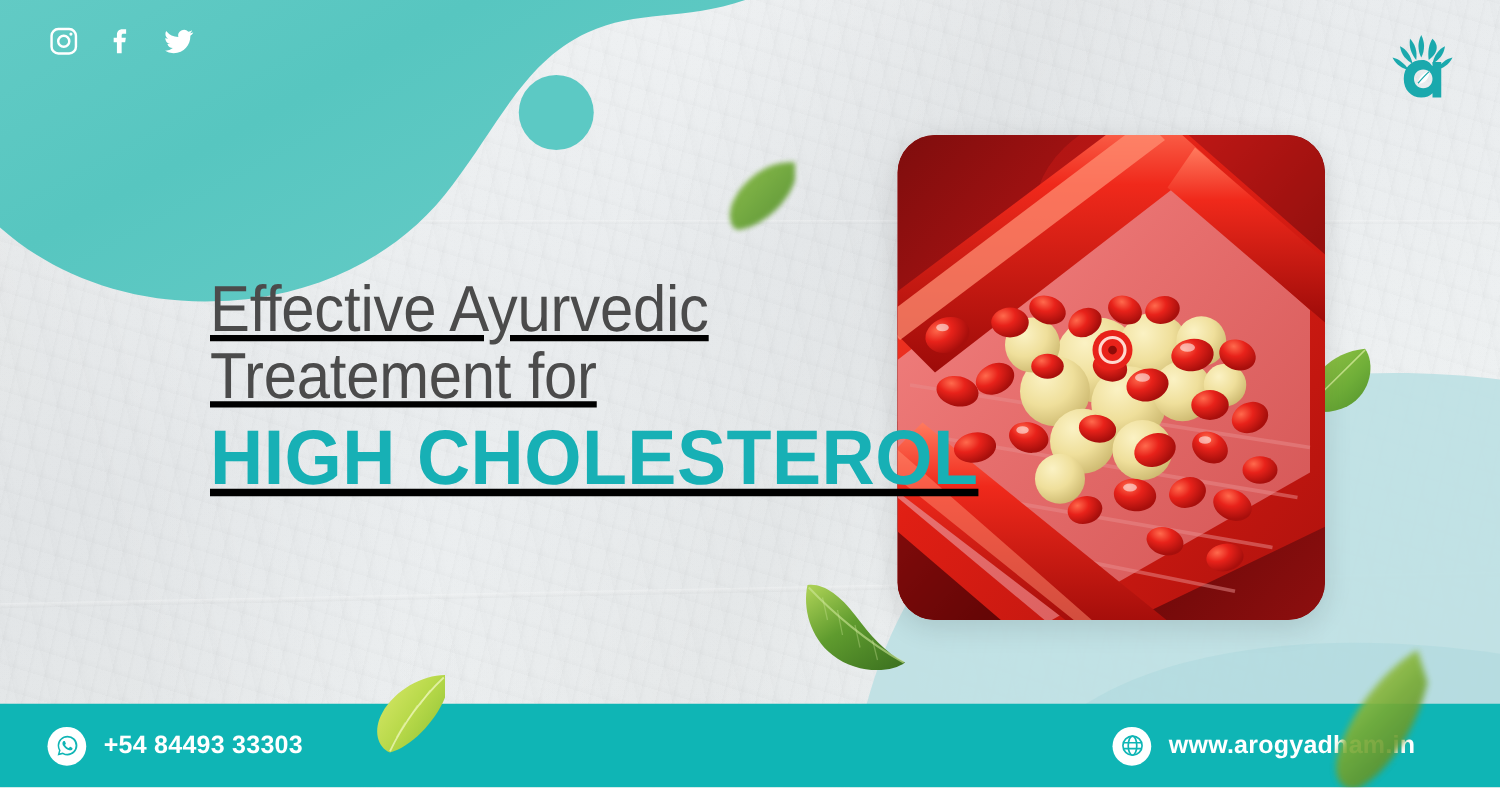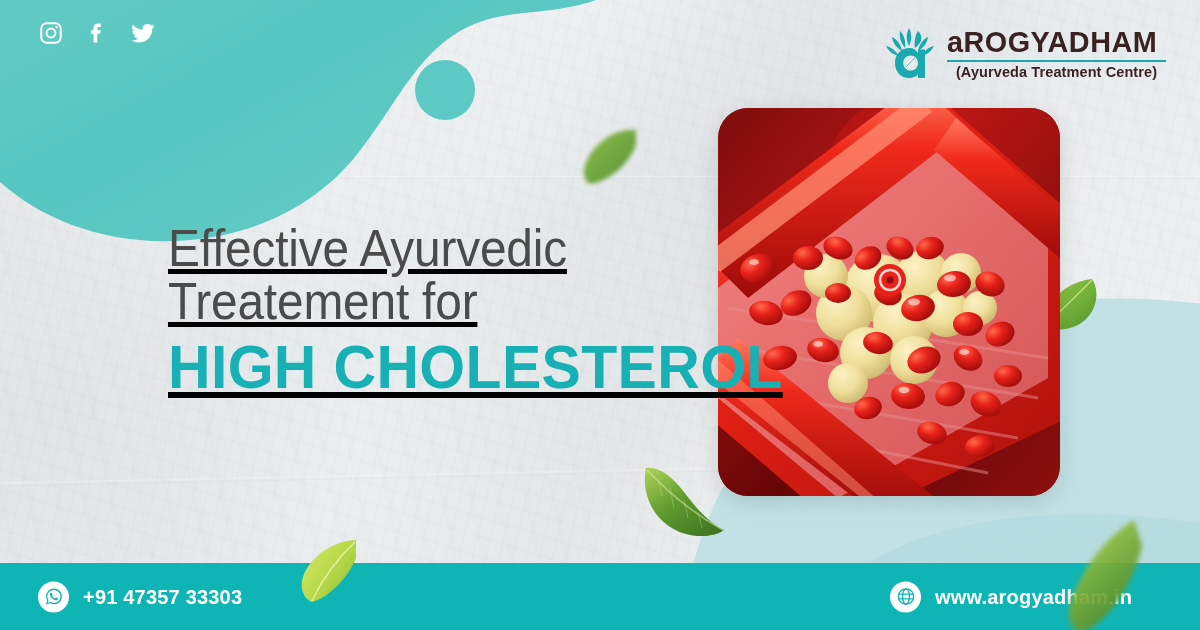--- a/index.html
+++ b/index.html
@@ -212,25 +212,20 @@
         <path d="M10 17 C11 24 15 28 20 31 C19 25 15 19 10 17 Z"></path>
         <path d="M46 17 C41 19 37 25 36 31 C41 28 45 24 46 17 Z"></path>
         <path d="M4 26 C7 32 12 35 17 36 C14 31 9 27 4 26 Z"></path>
         <path d="M52 26 C47 27 42 31 39 36 C44 35 49 32 52 26 Z"></path>
       </g>
       <path d="M28 28 C19 28 13 34 13 43 C13 52 19 58 27 58 C31 58 34 56.5 36 54.5 L36 58 L43 58 L43 29.5 L36 29.5 L36 33
                C34 30 31.5 28 28 28 Z M28.6 35.5 C33 35.5 36 38.7 36 43 C36 47.4 33 50.6 28.6 50.6 C24.3 50.6 21.2 47.4 21.2 43 C21.2 38.7 24.3 35.5 28.6 35.5 Z" fill="#1aa9ad"></path>
       <path d="M24 47 C25 41 29.5 37.5 33.5 37 C33.5 43 29.5 47.5 24 47 Z" fill="#ffffff" opacity=".95"></path>
       <path d="M24.4 46.6 C27 43.6 30.3 40 33.3 37.3" stroke="#1aa9ad" stroke-width="1" fill="none"></path>
     </svg>
-    <div class="logo-txt">
-      <div class="logo-name">aROGYADHAM</div>
-      <div class="logo-rule"></div>
-      <div class="logo-sub">(Ayurveda Treatment Centre)</div>
-    </div>
   </div>
 
   <div class="headline">
     <div class="hl-line">Effective Ayurvedic</div>
     <div class="hl-line">Treatement for</div>
     <div class="hl-accent">HIGH CHOLESTEROL</div>
   </div>
 
   <div class="hero-card">
     <svg viewBox="0 0 342 388" preserveAspectRatio="xMidYMid slice">
@@ -371,21 +366,21 @@
     </g>
   </svg>
 
   <div class="footer">
     <div class="f-item f-phone">
       <span class="f-circle">
         <svg width="20" height="20" viewBox="0 0 24 24">
           <path fill="#0fb5b5" d="M12.02 2.5c-5.23 0-9.48 4.25-9.48 9.48 0 1.67.44 3.3 1.27 4.73L2.5 21.5l4.93-1.28a9.44 9.44 0 0 0 4.59 1.18h.01c5.22 0 9.47-4.25 9.47-9.48 0-2.53-.99-4.91-2.78-6.7a9.4 9.4 0 0 0-6.7-2.72zm0 17.36c-1.45 0-2.87-.39-4.11-1.13l-.3-.18-3.05.8.82-2.97-.19-.3a7.85 7.85 0 0 1-1.2-4.19 7.88 7.88 0 1 1 8.03 7.97zm4.33-5.9c-.24-.12-1.4-.69-1.62-.77-.22-.08-.38-.12-.54.12s-.62.77-.76.93c-.14.16-.28.18-.52.06-.24-.12-1-.37-1.9-1.18-.7-.63-1.18-1.4-1.32-1.64-.14-.24-.02-.37.1-.49.11-.11.24-.28.36-.42.12-.14.16-.24.24-.4.08-.16.04-.3-.02-.42-.06-.12-.54-1.3-.74-1.78-.2-.47-.39-.41-.54-.42h-.46c-.16 0-.42.06-.64.3-.22.24-.84.82-.84 2s.86 2.32.98 2.48c.12.16 1.68 2.57 4.08 3.6.57.25 1.01.39 1.36.5.57.18 1.09.16 1.5.1.46-.07 1.4-.57 1.6-1.13.2-.55.2-1.03.14-1.13-.06-.1-.22-.16-.46-.28z"></path>
         </svg>
       </span>
-      <span class="f-text">+91 47357 33303</span>
+      <span class="f-text">+54 84493 33303</span>
     </div>
 
     <div class="f-item f-web">
       <span class="f-circle">
         <svg width="20" height="20" viewBox="0 0 24 24" fill="none" stroke="#0fb5b5" stroke-width="1.6">
           <circle cx="12" cy="12" r="9.2"></circle>
           <ellipse cx="12" cy="12" rx="4.1" ry="9.2"></ellipse>
           <path d="M3 9.2h18M3 14.8h18"></path>
         </svg>
       </span>

